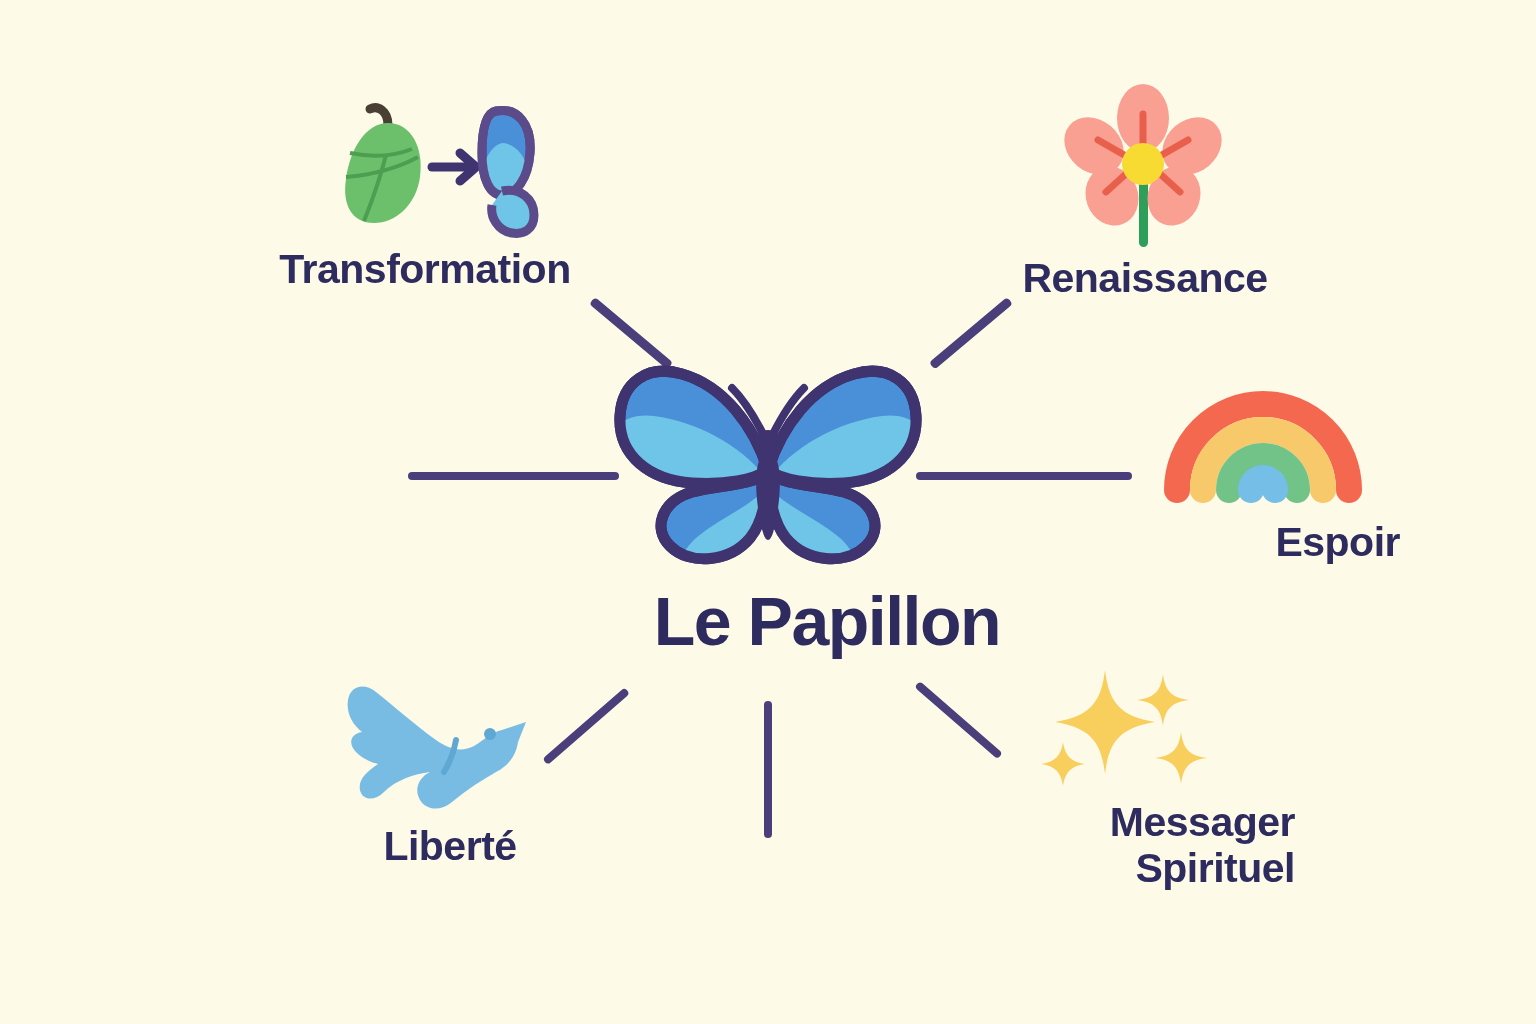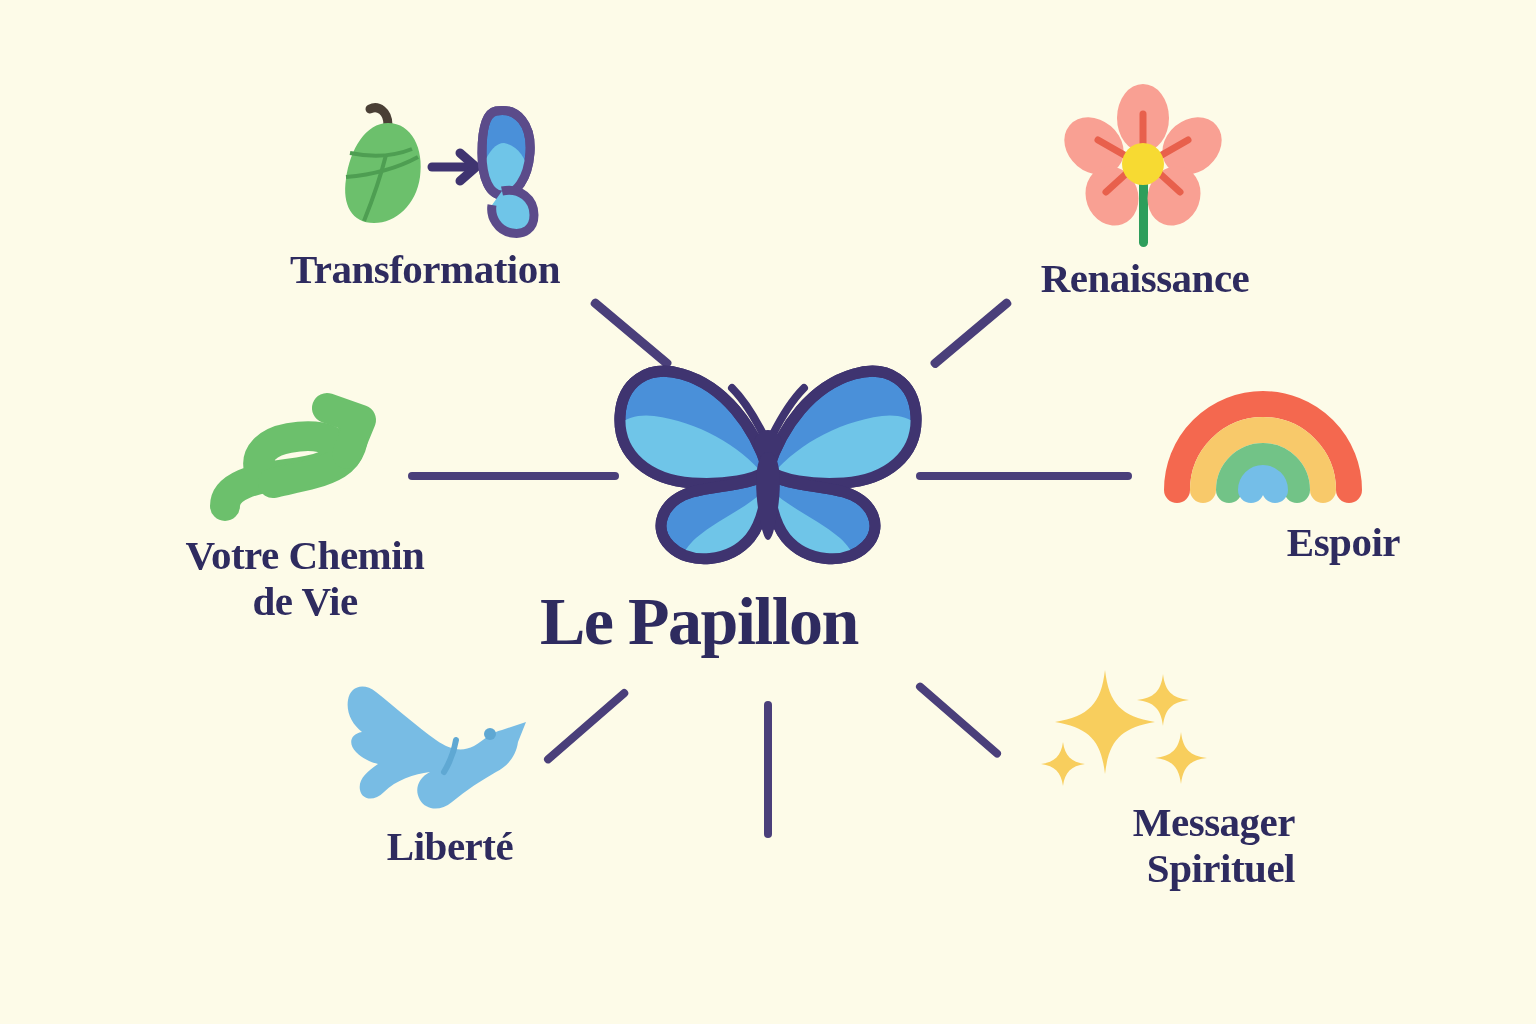--- a/index.html
+++ b/index.html
@@ -20,21 +20,20 @@
   .node {
     position: absolute;
   }
   .label {
     position: absolute;
     color: #2E2B5F;
     font-weight: 700;
     letter-spacing: -0.5px;
     line-height: 1.12;
     white-space: pre-line;
-    font-family: Liberation Serif, serif;
   }
   .label.center-title {
     font-size: 68px;
     letter-spacing: -1.5px;
   }
   .label.branch {
     font-size: 41px;
   }
   .icon-wrap {
     position: absolute;
@@ -108,21 +107,21 @@
       <path d="M164 143 C182 156 216 155 240 162 C270 171 280 198 262 216 C242 236 202 232 182 208 C170 193 165 168 164 143 Z" fill="none" stroke="#3F3470" stroke-width="11" stroke-linejoin="round"></path>
 
       <path d="M160 106 C150 86 140 70 128 58" stroke="#3F3470" stroke-width="8" fill="none" stroke-linecap="round"></path>
       <path d="M168 106 C178 86 188 70 200 58" stroke="#3F3470" stroke-width="8" fill="none" stroke-linecap="round"></path>
 
       <circle cx="164" cy="114" r="14" fill="#3F3470"></circle>
       <path d="M164 122 C176 122 178 150 174 178 C171 198 168 210 164 210 C160 210 157 198 154 178 C150 150 152 122 164 122 Z" fill="#3F3470"></path>
     </svg>
   </div>
 
-  <div class="label center-title" style="left:540px; top:583px; width:460px; text-align:left;">Le Papillon</div>
+  <div class="label center-title" style="left:540px; top:583px; width:460px; text-align:right;">Le Papillon</div>
 
   <div class="node" style="left:290px; top:95px; width:280px; height:215px;">
     <div class="icon-wrap" style="left:10px; top:0px; width:250px; height:140px;">
       <svg width="250" height="140" viewBox="0 0 250 140">
 
         <path d="M88 30 C88 16 78 10 70 14" stroke="#4A3F35" stroke-width="9" fill="none" stroke-linecap="round"></path>
 
         <path d="M88 28 C112 28 124 54 120 82 C116 110 96 128 74 128 C52 128 42 110 46 84 C50 54 66 28 88 28 Z" fill="#6CC06C"></path>
         <path d="M50 58 C70 62 92 62 112 54" stroke="#4E9E52" stroke-width="4" fill="none"></path>
         <path d="M46 82 C70 80 96 74 118 62" stroke="#4E9E52" stroke-width="4" fill="none"></path>
@@ -160,31 +159,20 @@
           <line x1="92" y1="76" x2="120" y2="60"></line>
           <line x1="60" y1="92" x2="38" y2="112"></line>
           <line x1="90" y1="92" x2="112" y2="112"></line>
         </g>
         <circle cx="75" cy="84" r="21" fill="#F7DA32"></circle>
       </svg>
     </div>
     <div class="label branch" style="left:-15px; top:176px; width:320px; text-align:center;">Renaissance</div>
   </div>
 
-  <div class="node" style="left:140px; top:378px; width:330px; height:275px;">
-    <div class="icon-wrap" style="left:75px; top:0px; width:190px; height:140px;">
-      <svg width="190" height="140" viewBox="0 0 190 140">
-        <path d="M10 128 C10 108 40 100 72 96 C104 92 124 86 122 72 C120 58 96 56 74 60 C52 64 40 76 44 92" stroke="#6CC06C" stroke-width="30" fill="none" stroke-linecap="round" stroke-linejoin="round"></path>
-        <path d="M58 105 C80 100 106 96 122 86 C136 77 140 62 138 46" stroke="#6CC06C" stroke-width="30" fill="none" stroke-linecap="round"></path>
-        <path d="M112 30 L146 42 L132 76" fill="none" stroke="#6CC06C" stroke-width="30" stroke-linecap="round" stroke-linejoin="round"></path>
-      </svg>
-    </div>
-    <div class="label branch" style="left:0px; top:155px; width:330px; text-align:center;">Votre Chemin
-de Vie</div>
-  </div>
 
   <div class="node" style="left:1140px; top:378px; width:250px; height:215px;">
     <div class="icon-wrap" style="left:15px; top:0px; width:215px; height:125px;">
       <svg width="215" height="125" viewBox="0 0 215 125">
         <g fill="none" stroke-linecap="round">
           <path d="M22 112 A86 86 0 0 1 194 112" stroke="#F4684F" stroke-width="26"></path>
           <path d="M48 112 A60 60 0 0 1 168 112" stroke="#F8C96A" stroke-width="26"></path>
           <path d="M74 112 A34 34 0 0 1 142 112" stroke="#72C387" stroke-width="26"></path>
           <path d="M96 112 A12 12 0 0 1 120 112" stroke="#74BEE8" stroke-width="26"></path>
         </g>

